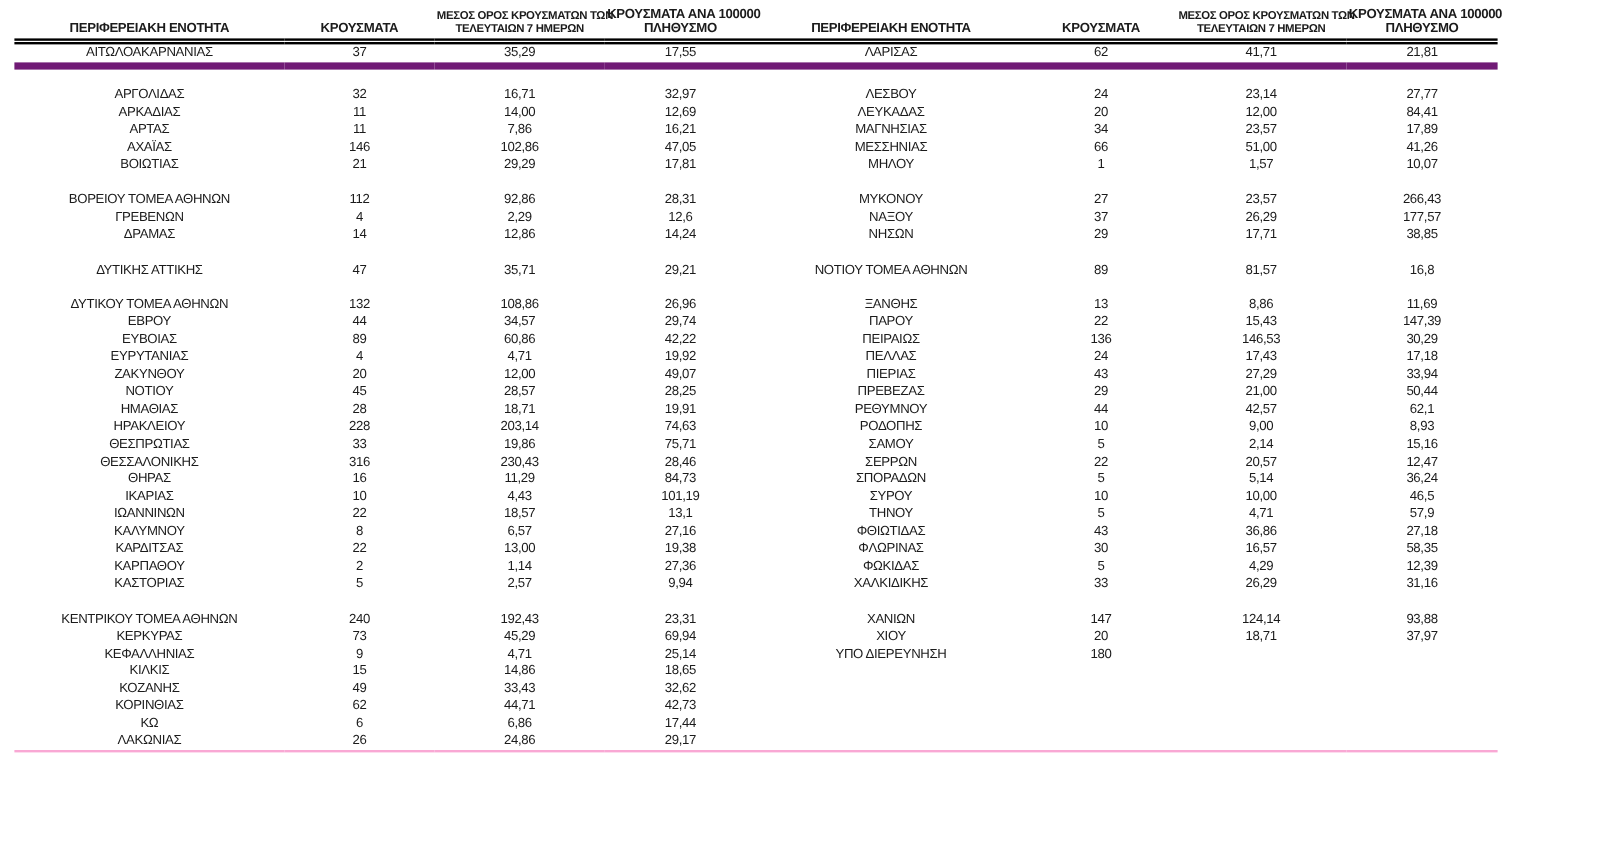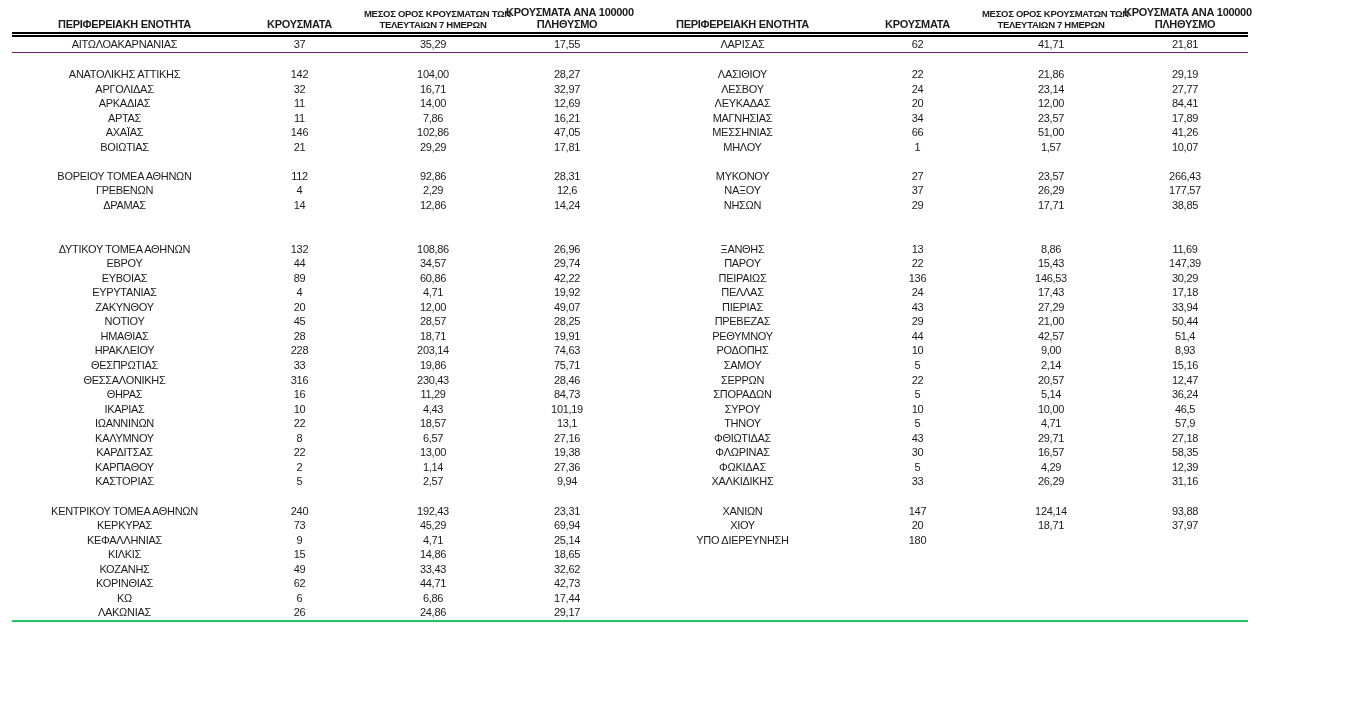--- a/index.html
+++ b/index.html
@@ -42,22 +42,22 @@
     font-size: 11px;
     letter-spacing: -0.3px;
     height: 14.55px;
     line-height: 14.55px;
     text-align: center;
     vertical-align: middle;
     padding: 0 2px;
     white-space: nowrap;
     overflow: visible;
   }
-  tr.underline td       { border-bottom: 1px solid #701a75; }
-  tr.thick-underline td { border-bottom: 2px solid #22c55e; text-align: center; }
+  tr.underline td       { border-bottom: 6px solid #701a75; }
+  tr.thick-underline td { border-bottom: 2px solid #f9a8d4; text-align: center; }
   tr.spacer td          { height: 14.55px; }
 </style>
 </head>
 <body>
 
 <div class="sheet">
   <table class="cases-table">
     <colgroup>
       <col class="c-region">
         <col class="c-cases">
@@ -100,30 +100,20 @@
           <td>17,55</td>
           <td>ΛΑΡΙΣΑΣ</td>
           <td>62</td>
           <td>41,71</td>
           <td>21,81</td>
         </tr>
         <tr class="spacer">
           <td colspan="8"></td>
         </tr>
         <tr>
-          <td>ΑΝΑΤΟΛΙΚΗΣ ΑΤΤΙΚΗΣ</td>
-          <td>142</td>
-          <td>104,00</td>
-          <td>28,27</td>
-          <td>ΛΑΣΙΘΙΟΥ</td>
-          <td>22</td>
-          <td>21,86</td>
-          <td>29,19</td>
-        </tr>
-        <tr>
           <td>ΑΡΓΟΛΙΔΑΣ</td>
           <td>32</td>
           <td>16,71</td>
           <td>32,97</td>
           <td>ΛΕΣΒΟΥ</td>
           <td>24</td>
           <td>23,14</td>
           <td>27,77</td>
         </tr>
         <tr>
@@ -195,20 +185,30 @@
           <td>12,86</td>
           <td>14,24</td>
           <td>ΝΗΣΩΝ</td>
           <td>29</td>
           <td>17,71</td>
           <td>38,85</td>
         </tr>
         <tr class="spacer">
           <td colspan="8"></td>
         </tr>
+        <tr>
+          <td>ΔΥΤΙΚΗΣ ΑΤΤΙΚΗΣ</td>
+          <td>47</td>
+          <td>35,71</td>
+          <td>29,21</td>
+          <td>ΝΟΤΙΟΥ ΤΟΜΕΑ ΑΘΗΝΩΝ</td>
+          <td>89</td>
+          <td>81,57</td>
+          <td>16,8</td>
+        </tr>
         <tr class="spacer">
           <td colspan="8"></td>
         </tr>
         <tr>
           <td>ΔΥΤΙΚΟΥ ΤΟΜΕΑ ΑΘΗΝΩΝ</td>
           <td>132</td>
           <td>108,86</td>
           <td>26,96</td>
           <td>ΞΑΝΘΗΣ</td>
           <td>13</td>
@@ -266,21 +266,21 @@
           <td>50,44</td>
         </tr>
         <tr>
           <td>ΗΜΑΘΙΑΣ</td>
           <td>28</td>
           <td>18,71</td>
           <td>19,91</td>
           <td>ΡΕΘΥΜΝΟΥ</td>
           <td>44</td>
           <td>42,57</td>
-          <td>51,4</td>
+          <td>62,1</td>
         </tr>
         <tr>
           <td>ΗΡΑΚΛΕΙΟΥ</td>
           <td>228</td>
           <td>203,14</td>
           <td>74,63</td>
           <td>ΡΟΔΟΠΗΣ</td>
           <td>10</td>
           <td>9,00</td>
           <td>8,93</td>
@@ -335,21 +335,21 @@
           <td>4,71</td>
           <td>57,9</td>
         </tr>
         <tr>
           <td>ΚΑΛΥΜΝΟΥ</td>
           <td>8</td>
           <td>6,57</td>
           <td>27,16</td>
           <td>ΦΘΙΩΤΙΔΑΣ</td>
           <td>43</td>
-          <td>29,71</td>
+          <td>36,86</td>
           <td>27,18</td>
         </tr>
         <tr>
           <td>ΚΑΡΔΙΤΣΑΣ</td>
           <td>22</td>
           <td>13,00</td>
           <td>19,38</td>
           <td>ΦΛΩΡΙΝΑΣ</td>
           <td>30</td>
           <td>16,57</td>

